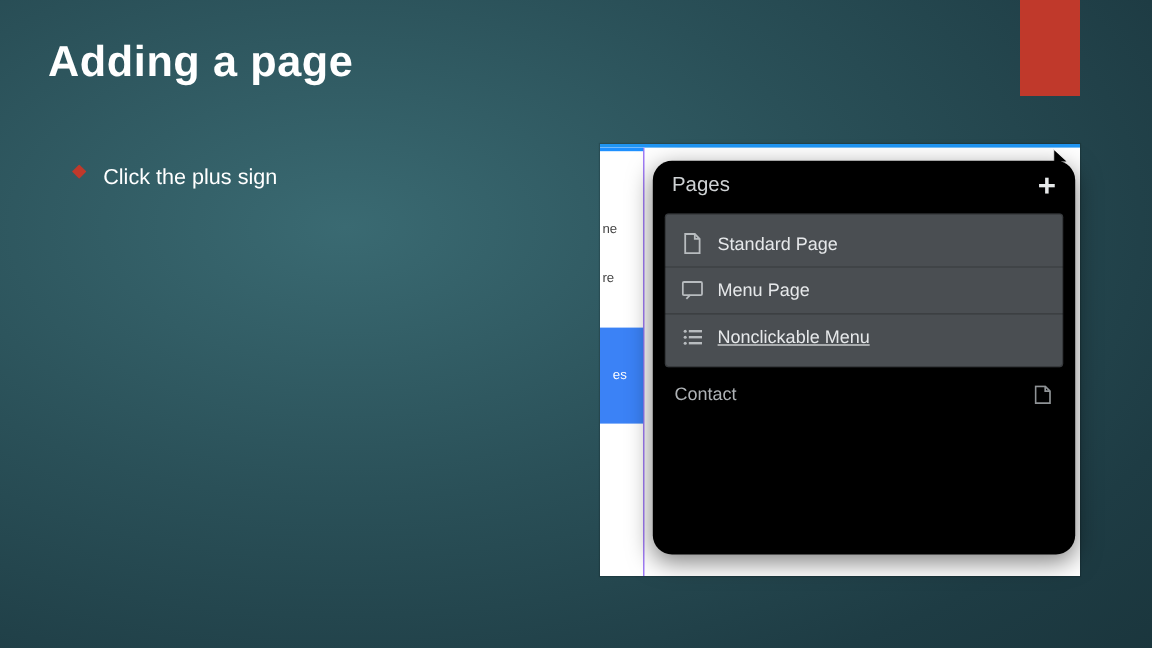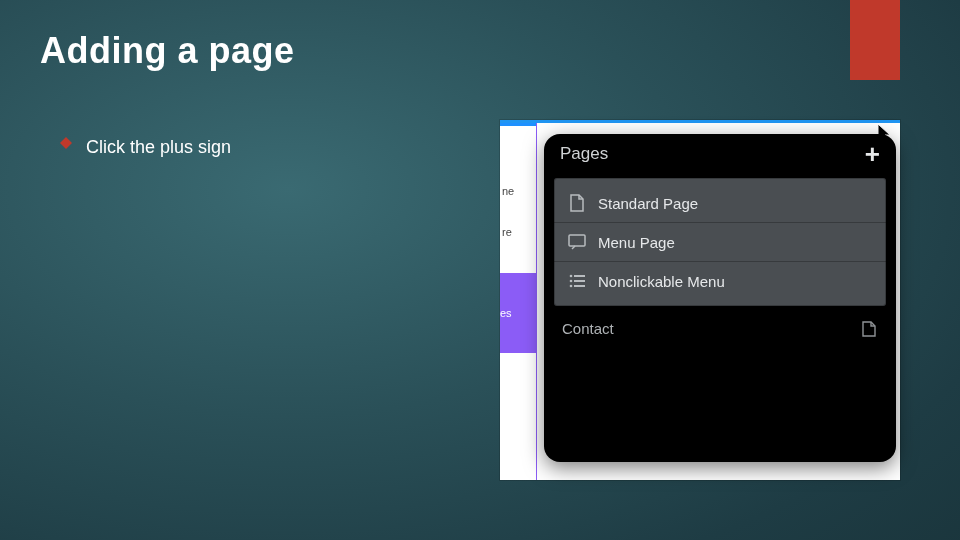--- a/index.html
+++ b/index.html
@@ -24,21 +24,21 @@
   .inset{
     position:absolute;left:500px;top:120px;width:400px;height:360px;background:#fff;
     box-shadow:0 0 0 1px rgba(0,0,0,.15);
   }
   .inset .left-strip{
     position:absolute;left:0;top:3px;width:36px;height:357px;background:#fff;border-right:1px solid #8b5cf6;
   }
   .inset .left-strip .blue{position:absolute;left:0;top:0;width:36px;height:3px;background:#1e90ff;}
   .inset .left-strip .tag1{position:absolute;left:2px;top:62px;width:32px;font-size:11px;color:#444;}
   .inset .left-strip .tag2{position:absolute;left:2px;top:103px;width:32px;font-size:11px;color:#444;}
-  .inset .left-strip .box-orange{position:absolute;left:0;top:150px;width:36px;height:80px;background:#8b5cf6;color:#fff;font-size:11px;line-height:80px;text-align:left;padding-right:3px;box-sizing:border-box;}
+  .inset .left-strip .box-orange{position:absolute;left:0;top:150px;width:36px;height:80px;background:#3b82f6;color:#fff;font-size:11px;line-height:80px;text-align:center;padding-right:3px;box-sizing:border-box;}
 
   .inset .top-blue{position:absolute;left:0;top:0;width:400px;height:3px;background:#2095f2;}
   .cursor{position:absolute;right:6px;top:4px;pointer-events:none;}
 
   .panel{
     position:absolute;left:44px;top:14px;width:352px;height:328px;
     background:#000000;border-radius:16px;box-shadow:0 6px 20px rgba(0,0,0,.5);
   }
   .panel-header{
     display:flex;align-items:center;justify-content:space-between;
@@ -49,21 +49,21 @@
 
   .menu{
     background:#4a4e52;margin:0 10px;border-radius:3px;padding:6px 0;
     box-shadow:inset 0 0 0 1px rgba(0,0,0,.25);
   }
   .menu-item{
     display:flex;align-items:center;gap:12px;
     padding:10px 14px;color:#e6e8ea;font-size:15px;cursor:pointer;
     border-bottom:1px solid rgba(0,0,0,.25);
   }
-  .menu-item:last-child{border-bottom:none;}
+  .menu-item:last-child{border-bottom:none;text-decoration:underline;}
   .menu-item .mi-icon{width:18px;height:18px;display:flex;align-items:center;justify-content:center;color:#b8bcbf;}
   .menu-item .mi-icon svg{display:block;}
 
   .panel-footer{
     display:flex;align-items:center;justify-content:space-between;
     padding:14px 18px 0 18px;color:#aeb2b5;font-size:15px;
   }
   .panel-footer .doc-icon{width:16px;height:16px;color:#8f9396;}
 </style>
 </head>

